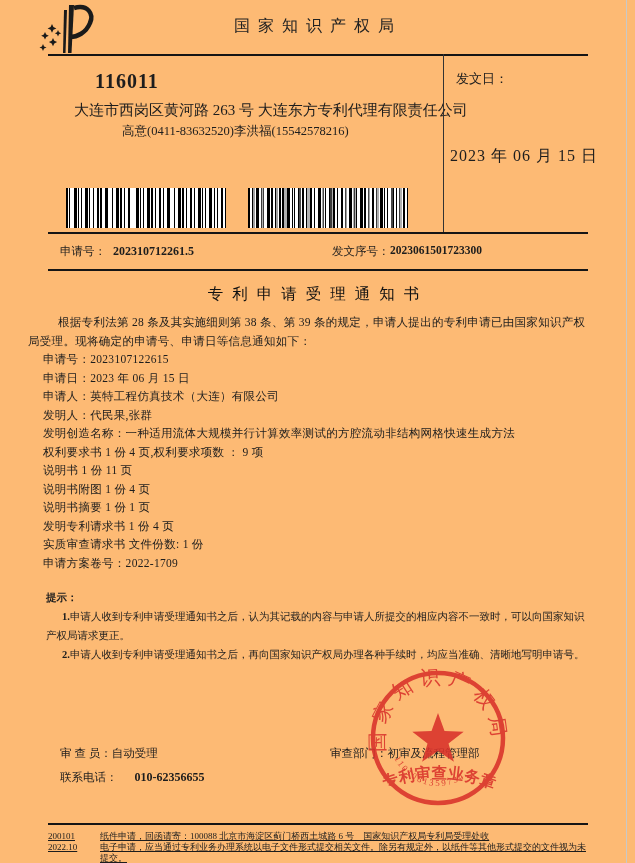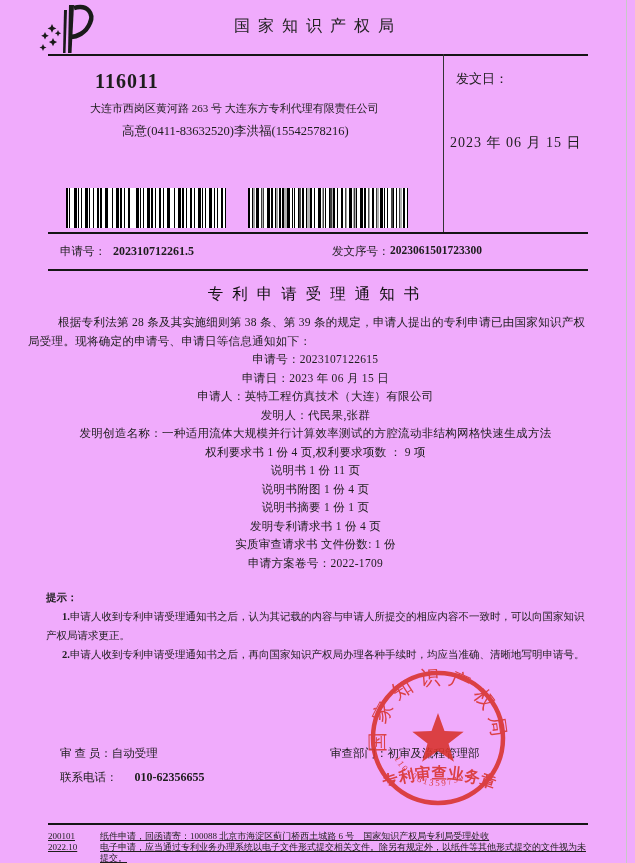--- a/index.html
+++ b/index.html
@@ -1,32 +1,32 @@
 <!DOCTYPE html>
 <html><head>
 <meta charset="utf-8">
 <style>
   html,body { margin:0; padding:0; background:#ffffff; }
   .page {
-    position:relative; width:635px; height:863px; background:#f0abfc;
+    position:relative; width:635px; height:863px; background:#fdba74;
     font-family:"Liberation Serif","DejaVu Serif",serif; color:#1d1d1d;
     overflow:hidden;
   }
   .abs { position:absolute; }
   .rule { position:absolute; background:#151515; height:2px; }
   .edge-line { position:absolute; left:626px; top:0; width:1px; height:863px; background:#c8c8c8; }
 
   .agency { left:48px; top:16px; width:540px; text-align:center; font-size:16px; letter-spacing:8px; color:#222; }
   .postcode { left:95px; top:70px; font-size:20px; font-weight:bold; letter-spacing:1px; }
-  .address  { left:90px; top:101px; font-size:11px; }
+  .address  { left:74px; top:101px; font-size:15px; }
   .contacts { left:122px; top:123px; font-size:12.5px; }
 
   .vsep { left:443px; top:54px; width:1px; height:179px; background:#333; }
   .date-label { left:456px; top:70px; font-size:13px; }
-  .date-value { left:450px; top:134px; font-size:14px; letter-spacing:1px;text-align:right; }
+  .date-value { left:450px; top:146px; font-size:16px; letter-spacing:1px;text-align:right; }
 
   .barcode {
     top:188px; width:160px; height:40px;
     background-image: repeating-linear-gradient(90deg,
       #000 0px,#000 2px, #fff 2px,#fff 3.5px,
       #000 3.5px,#000 4.5px, #fff 4.5px,#fff 8px,
       #000 8px,#000 11px, #fff 11px,#fff 12.5px,
       #000 12.5px,#000 13.5px, #fff 13.5px,#fff 15px,
       #000 15px,#000 16px, #fff 16px,#fff 19px,
       #000 19px,#000 22px, #fff 22px,#fff 23.5px,
@@ -54,21 +54,21 @@
   .refs-row { left:0; top:244px; width:635px; font-size:11.5px; }
   .refs-row .appno-label { position:absolute; left:60px; }
   .refs-row .appno { position:absolute; left:113px; font-weight:bold; font-size:12px; }
   .refs-row .serial-label { position:absolute; left:332px; }
   .refs-row .serial { position:absolute; left:390px; font-weight:600; font-size:11.5px; }
 
   .doc-title { left:48px; top:284px; width:540px; text-align:center; font-size:15.5px; letter-spacing:9px; color:#111; }
 
   .body-block { left:28px; top:313px; width:560px; font-size:11.5px; line-height:18.5px; letter-spacing:0.3px; }
   .body-block .intro { margin:0; text-indent:30px; }
-  .body-block .detail { padding-left:15px; white-space:nowrap;text-align:center; }
+  .body-block .detail { padding-left:15px; white-space:nowrap; }
 
   .notes-block { left:46px; top:588px; width:546px; font-size:10.5px; line-height:19px; }
   .notes-block .notes-label { font-weight:bold; }
   .notes-block p { margin:0; text-indent:16px; }
   .notes-block .num { font-weight:bold; }
 
   .signoff-examiner { left:60px; top:746px; font-size:11.5px; }
   .signoff-dept { left:330px; top:746px; font-size:11.5px; }
   .signoff-phone { left:60px; top:770px; font-size:11.5px; }
   .signoff-phone b { font-size:12px;margin-left:17px; }

